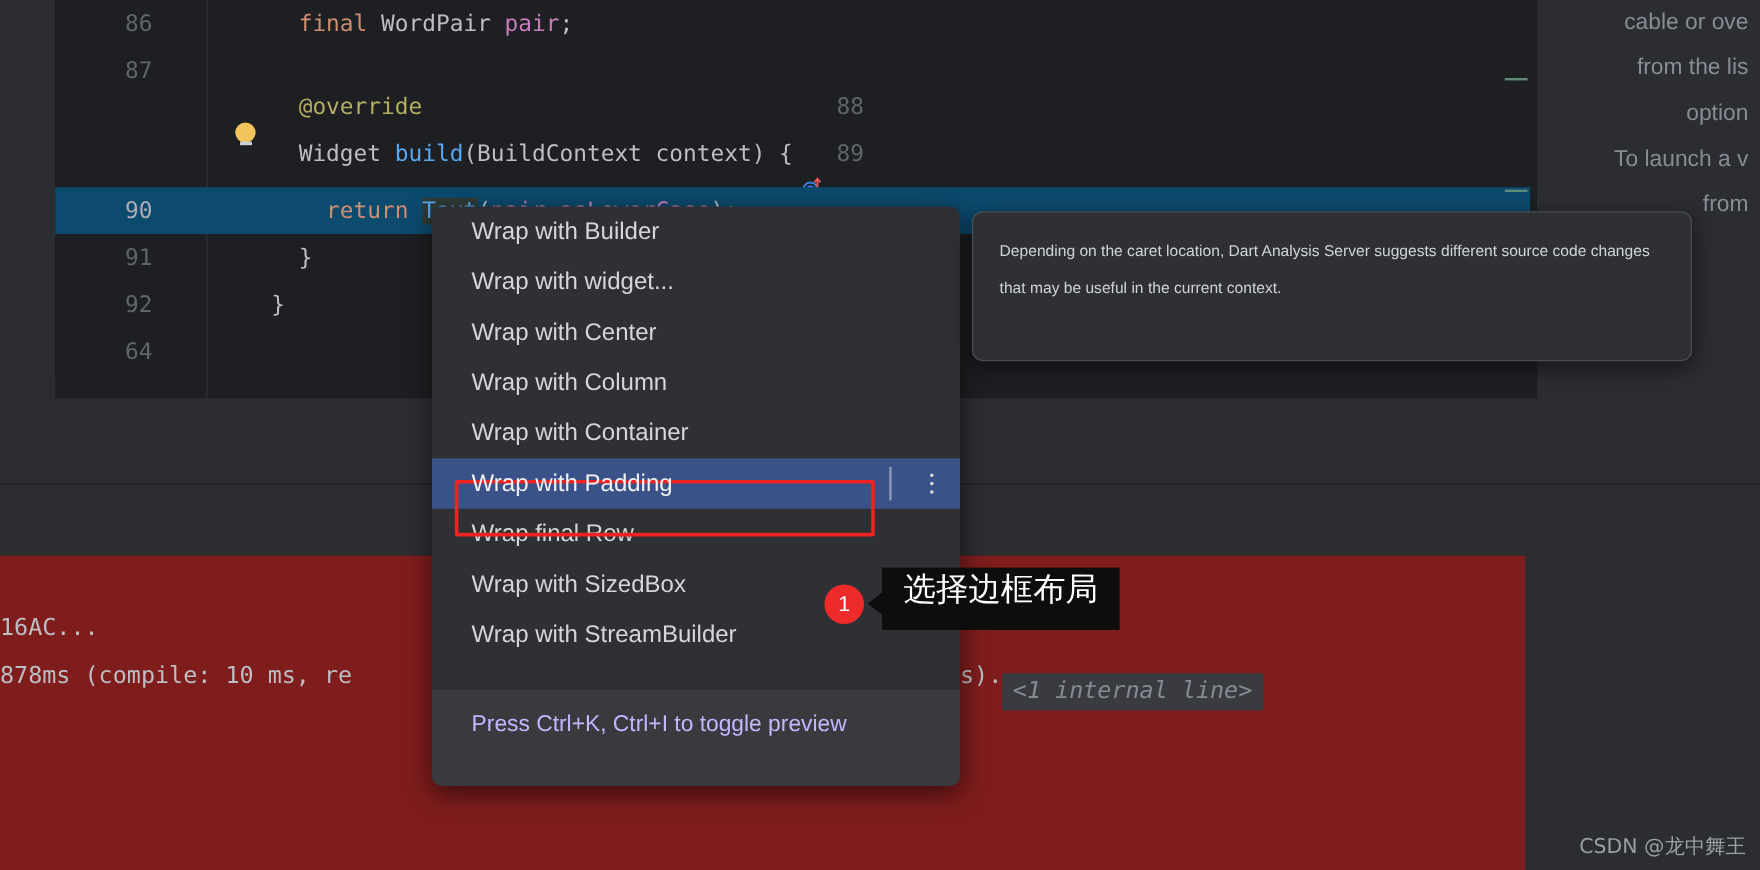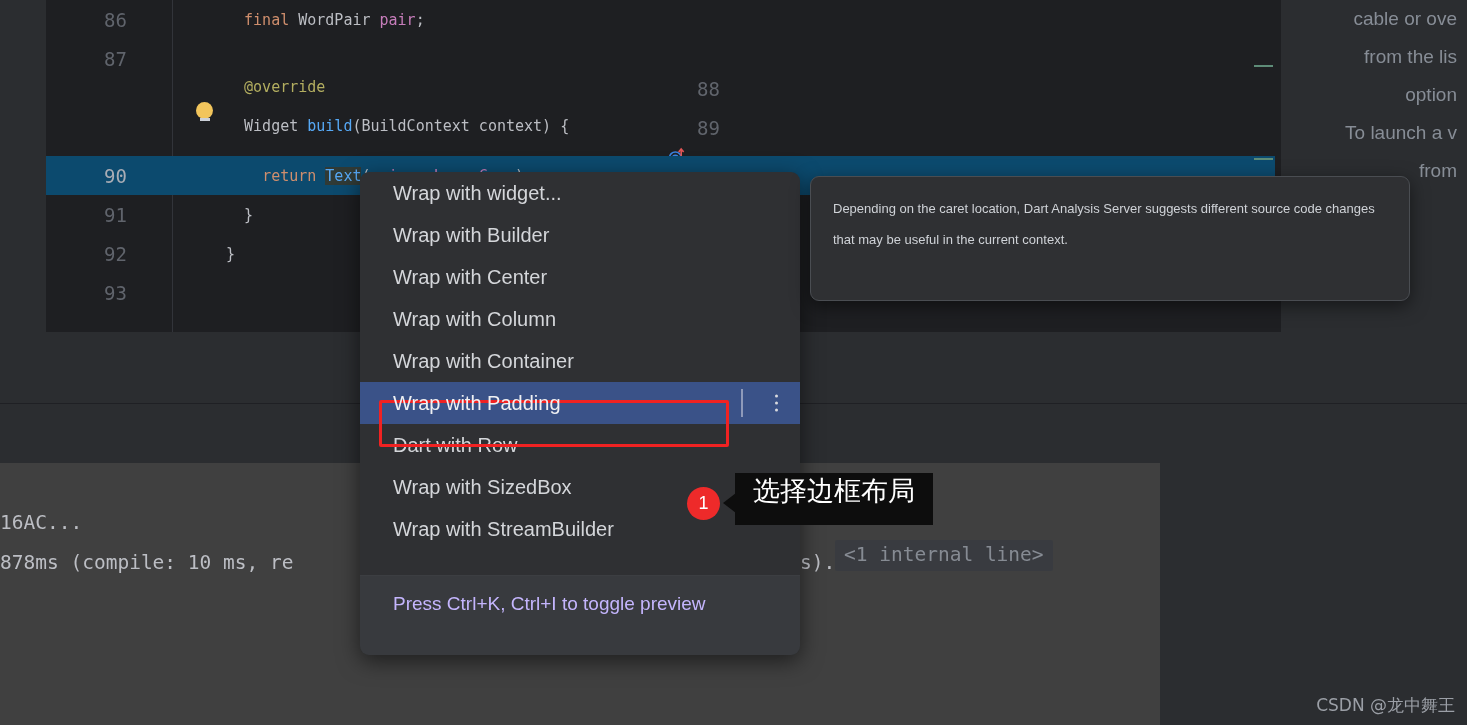--- a/index.html
+++ b/index.html
@@ -48,21 +48,21 @@
     font-size: 19px; color: #60646c;
     padding-right: 0;
   }
   .line-row.current .ln { color: #a9adb5; }
   .gutter-icons {
     width: 46px; height: 39px; position: relative;
   }
   .code-text {
     position: absolute; left: 180px;
     font-family: "DejaVu Sans Mono", monospace;
-    font-size: 15px; white-space: pre;
+    font-size: 19px; white-space: pre;
     letter-spacing: 0px;
   }
   .k-orange { color: #cf8e6d; }
   .k-grey   { color: #bcbec4; }
   .k-purple { color: #c77dbb; }
   .k-blue   { color: #56a8f5; }
   .k-yellow { color: #b3ae60; }
   .k-teal   { color: #56a8f5; }
   .sel-box  { background: #303a36; }
 
@@ -109,22 +109,22 @@
   }
   .panel-div {
     position: absolute; left: 0; top: 403px; width: 1467px; height: 1px;
     background: #1f2024;
   }
   .panel-b {
     position: absolute; left: 0; top: 404px; width: 1467px; height: 59px;
     background: #2b2d30;
   }
   .console {
-    position: absolute; left: 0; top: 463px; width: 1160px; height: 262px;
-    background: #404040;
+    position: absolute; left: 0; top: 463px; width: 1271px; height: 262px;
+    background: #7f1d1d;
   }
   .console-line {
     position: absolute;
     font-family: "DejaVu Sans Mono", monospace;
     font-size: 19.5px; color: #bcbec4; white-space: pre;
   }
   .internal-line {
     position: absolute;
     font-family: "DejaVu Sans Mono", monospace;
     font-size: 19.5px; color: #868b93; white-space: pre;
@@ -284,21 +284,21 @@
           <div class="ln">91</div>
           <div class="gutter-icons"></div>
           <div class="code-text"><span class="k-grey">  }</span></div>
         </div>
         <div class="line-row" style="top: 234px;">
           <div class="ln">92</div>
           <div class="gutter-icons"></div>
           <div class="code-text"><span class="k-grey">}</span></div>
         </div>
         <div class="line-row" style="top: 273px;">
-          <div class="ln">93</div>
+          <div class="ln">64</div>
           <div class="gutter-icons"></div>
           <div class="code-text"></div>
         </div>
       </div>
 
     <div class="bulb"></div>
     <div class="bulb-base"></div>
 
     <div class="fold-marker" style="left:1254px; top:65px;"></div>
     <div class="fold-marker" style="left:1254px; top:158px;"></div>
@@ -322,51 +322,51 @@
   <div class="panel-div"></div>
   <div class="panel-b"></div>
 
   <div class="tabstrip-bit" style="left:0;top:310px;width:46px;height:22px;"></div>
 
   <div class="console">
 
     <div class="console-line" style="left:0; top:48px;">16AC...</div>
     <div class="console-line" style="left:0; top:88px;">878ms (compile: 10 ms, re</div>
     <div class="console-line" style="left:800px; top:88px;">s).</div>
-    <div class="internal-line" style="left:835px; top:77px;">&lt;1 internal line&gt;</div>
+    <div class="internal-line" style="left:835px; top:98px;font-style:italic;">&lt;1 internal line&gt;</div>
   </div>
 
   <div class="popup">
     <div class="popup-list" id="popup-list">
         <div class="popup-item">
+          <span class="item-label">Wrap with Builder</span>
+        </div>
+        <div class="popup-item">
           <span class="item-label">Wrap with widget...</span>
-        </div>
-        <div class="popup-item">
-          <span class="item-label">Wrap with Builder</span>
         </div>
         <div class="popup-item">
           <span class="item-label">Wrap with Center</span>
         </div>
         <div class="popup-item">
           <span class="item-label">Wrap with Column</span>
         </div>
         <div class="popup-item">
           <span class="item-label">Wrap with Container</span>
         </div>
         <div class="popup-item selected">
           <span class="item-label">Wrap with Padding</span>
           <span class="sel-divider"></span>
           <span class="kebab">
             <i></i>
             <i></i>
             <i></i>
           </span>
         </div>
         <div class="popup-item">
-          <span class="item-label">Dart with Row</span>
+          <span class="item-label">Wrap final Row</span>
         </div>
         <div class="popup-item">
           <span class="item-label">Wrap with SizedBox</span>
         </div>
         <div class="popup-item">
           <span class="item-label">Wrap with StreamBuilder</span>
         </div>
       </div>
     <div class="popup-footer-sep"></div>
     <div class="popup-footer">Press Ctrl+K, Ctrl+I to toggle preview</div>

